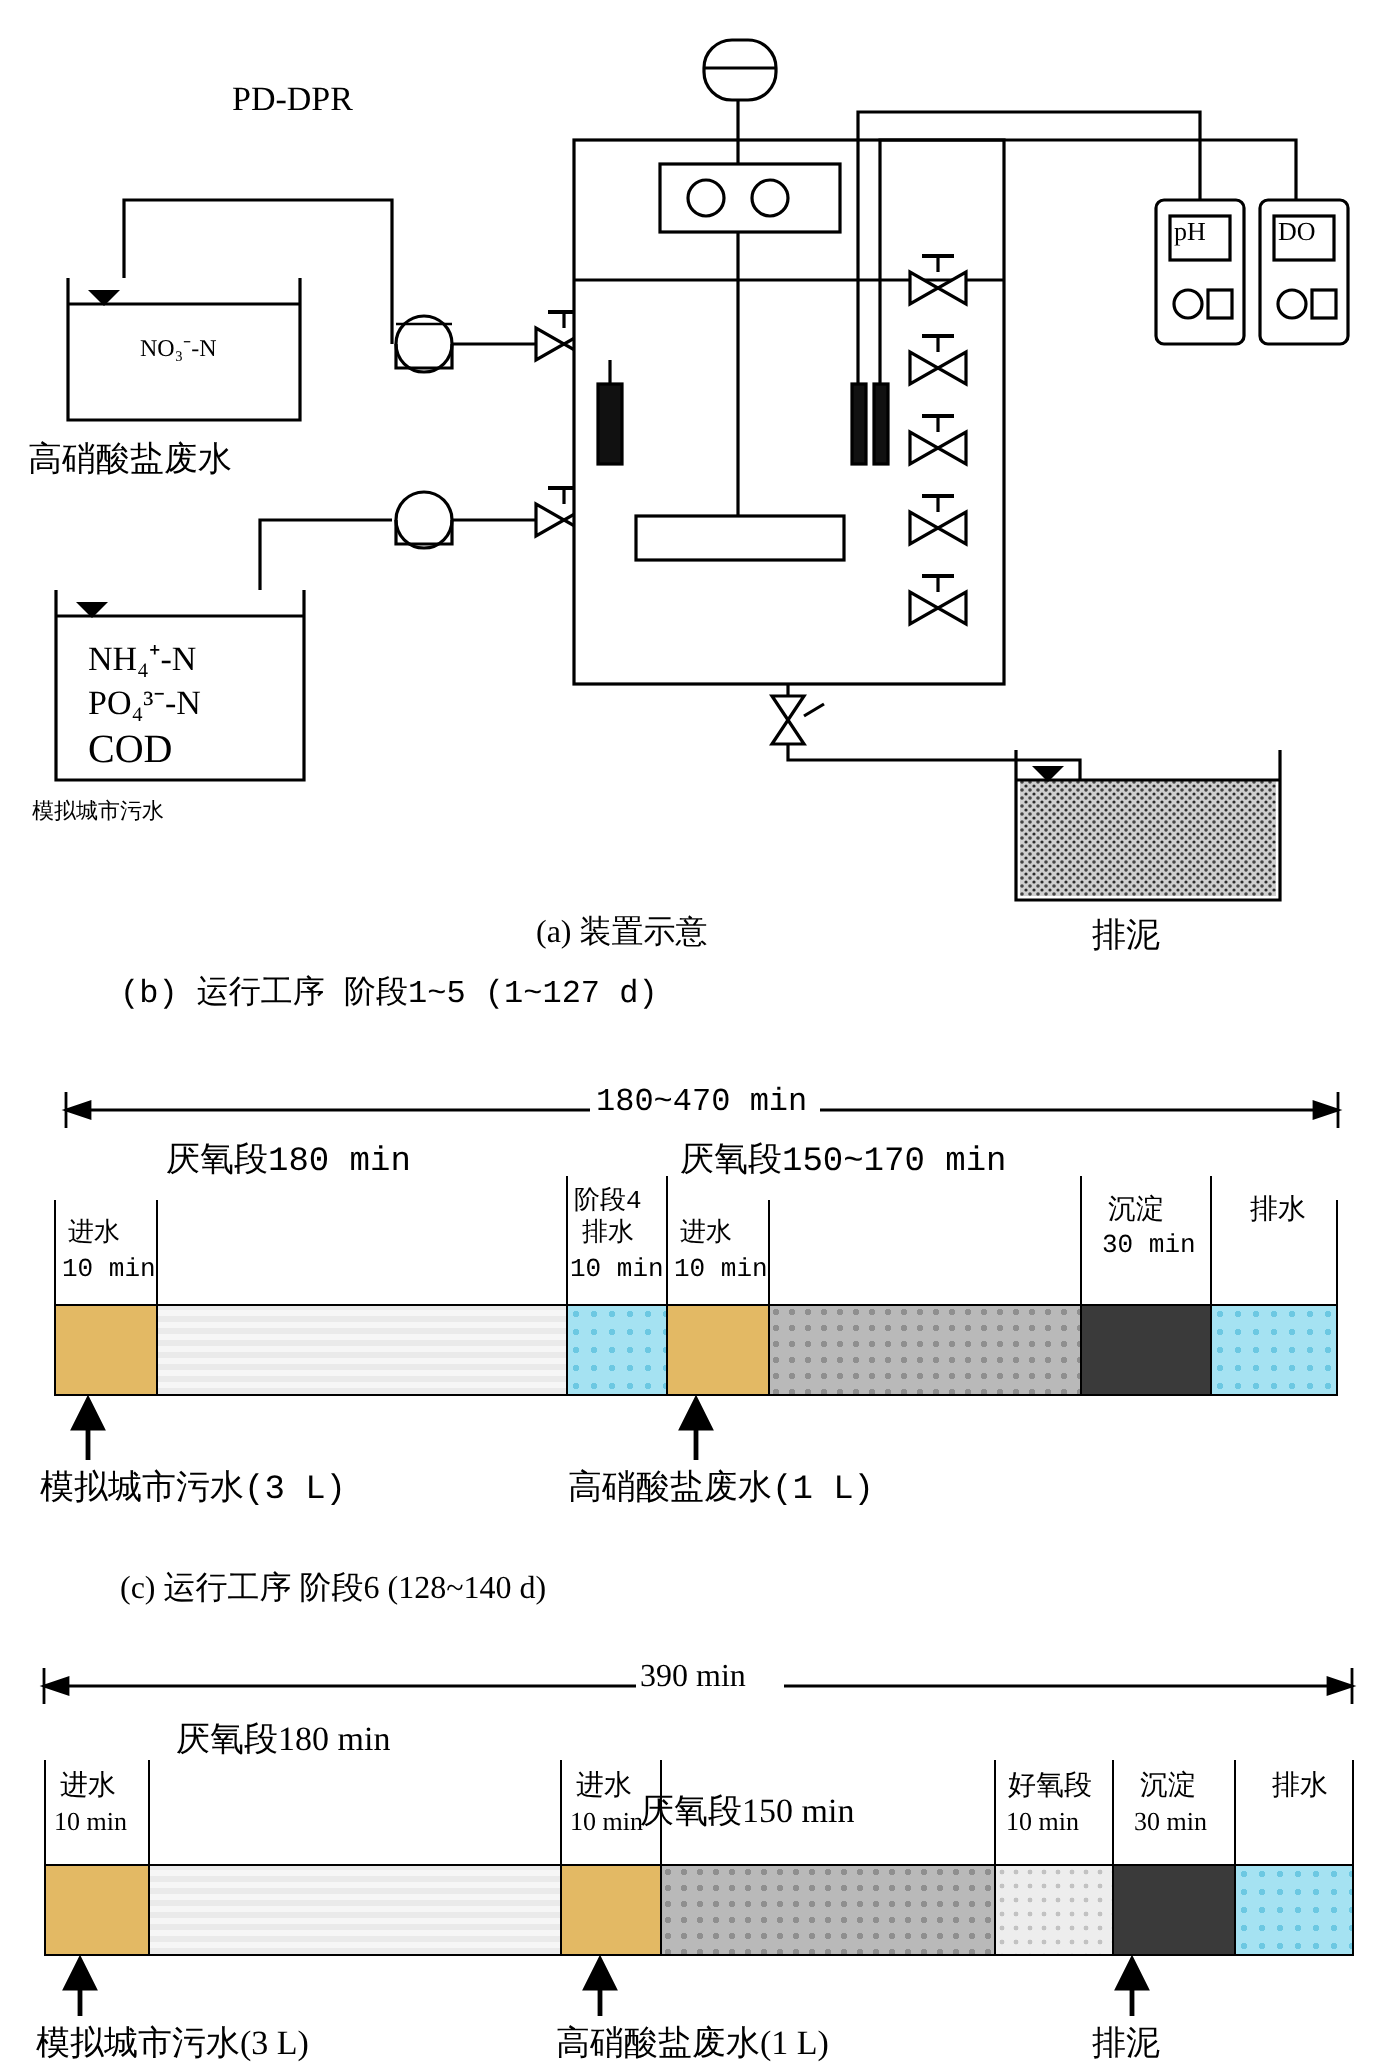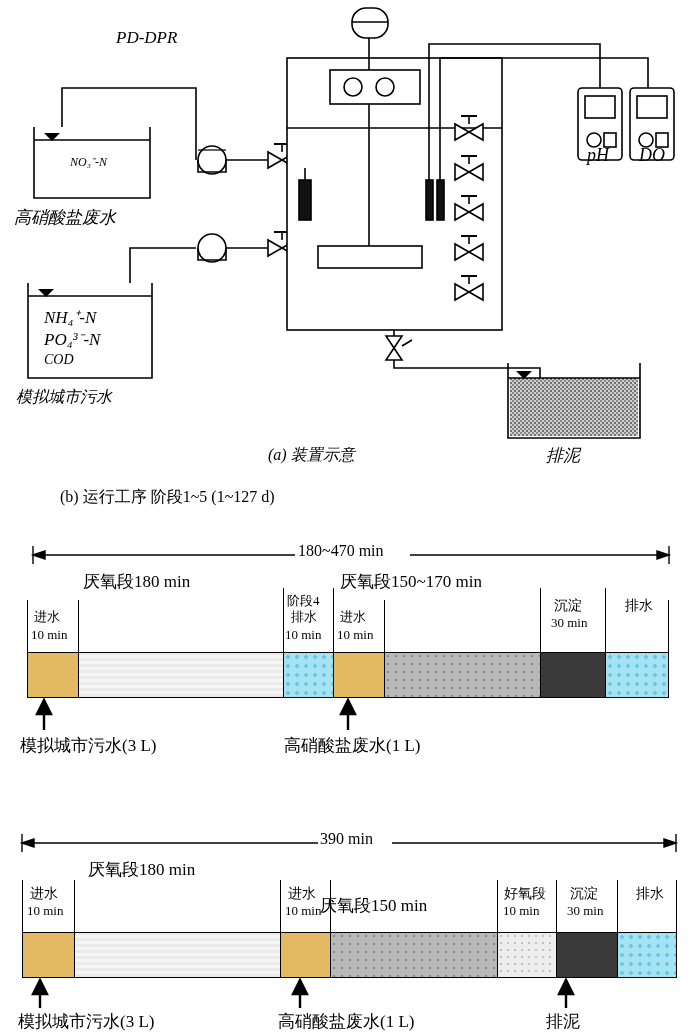--- a/index.html
+++ b/index.html
@@ -6,39 +6,39 @@
   body{
     width:700px;height:1034px;
     background:#ffffff;
     font-family:"Liberation Serif", serif;
     color:#000;
     position:relative;
     overflow:hidden;
   }
   .abs{position:absolute;}
   .lbl{font-size:15px;line-height:1.15;white-space:nowrap;}
-  .lbl-sm{font-size:18px;line-height:1.15;white-space:nowrap;margin-top:48px;}
+  .lbl-sm{font-size:13px;line-height:1.15;white-space:nowrap;}
   .lbl-xs{font-size:12px;line-height:1.15;white-space:nowrap;}
   .ctr{text-align:center;}
   svg{display:block;}
   .cap{font-size:15px;}
   
   .bar{position:absolute;height:46px;border:1.3px solid #000;box-sizing:border-box;}
   .b-feed{background:#e3b964;}
   .b-anaer{background:#f1f1f1;}
   .b-anox{background:#b9b9b9;}
   .b-aer{background:#ededed;}
   .b-settle{background:#3a3a3a;}
   .b-draw{background:#a5e2f2;}
   .tick{position:absolute;background:#000;width:1.3px;}
 </style>
 </head>
 <body>
 
-<div class="abs" style="left:0;top:0;width:680px;height:470px;font-style:italic;">
+<div class="abs" style="left:0;top:12px;width:680px;height:470px;">
   <svg width="700" height="470" viewBox="0 0 700 470">
     <defs>
       <pattern id="sludgePat" width="4" height="4" patternUnits="userSpaceOnUse">
         <rect width="4" height="4" fill="#cfcfcf"></rect>
         <circle cx="1" cy="1" r="0.8" fill="#2b2b2b"></circle>
         <circle cx="3" cy="3" r="0.9" fill="#444"></circle>
       </pattern>
     </defs>
     <g fill="none" stroke="#000" stroke-width="1.6">
 
@@ -157,32 +157,32 @@
     </g>
   </svg>
 
   <div class="abs lbl" style="left:116px;top:28px;font-size:17px;">PD-DPR</div>
 
   <div class="abs lbl" style="left:70px;top:156px;font-size:12px;">NO₃⁻-N</div>
   <div class="abs lbl" style="left:14px;top:208px;font-size:17px;">高硝酸盐废水</div>
 
   <div class="abs lbl" style="left:44px;top:308px;font-size:17px;">NH₄⁺-N</div>
   <div class="abs lbl" style="left:44px;top:330px;font-size:17px;">PO₄³⁻-N</div>
-  <div class="abs lbl" style="left:44px;top:352px;font-size:14px;">COD</div>
-  <div class="abs lbl" style="left:16px;top:388px;font-size:16px;">模拟城市污水</div>
+  <div class="abs lbl" style="left:44px;top:352px;font-size:20px;">COD</div>
+  <div class="abs lbl" style="left:16px;top:388px;font-size:11px;">模拟城市污水</div>
 
   <div class="abs lbl-sm" style="left:587px;top:97px;">pH</div>
   <div class="abs lbl-sm" style="left:639px;top:97px;">DO</div>
 
   <div class="abs lbl" style="left:546px;top:446px;font-size:17px;">排泥</div>
 
   <div class="abs lbl cap" style="left:268px;top:446px;font-size:16px;">(a) 装置示意</div>
 </div>
 
-<div class="abs" style="left:0;top:488px;width:700px;height:270px;">
+<div class="abs" style="left:0;top:488px;width:700px;height:270px;font-family:Liberation Mono, monospace;">
   <div class="abs lbl cap" style="left:60px;top:0px;font-size:16px;">(b) 运行工序 阶段1~5 (1~127 d)</div>
 
   <svg class="abs" width="700" height="40" style="left:0;top:42px;">
     <g stroke="#000" stroke-width="1.4" fill="#000">
       <line x1="33" y1="16" x2="33" y2="34"></line>
       <line x1="669" y1="16" x2="669" y2="34"></line>
       <line x1="33" y1="25" x2="295" y2="25"></line>
       <line x1="410" y1="25" x2="669" y2="25"></line>
       <polygon points="33,25 45,21 45,29"></polygon>
       <polygon points="669,25 657,21 657,29"></polygon>
@@ -235,20 +235,21 @@
       <polygon points="44,2 37,16 51,16"></polygon>
       <line x1="348" y1="32" x2="348" y2="10"></line>
       <polygon points="348,2 341,16 355,16"></polygon>
     </g>
   </svg>
   <div class="abs lbl" style="left:20px;top:248px;font-size:17px;">模拟城市污水(3 L)</div>
   <div class="abs lbl" style="left:284px;top:248px;font-size:17px;">高硝酸盐废水(1 L)</div>
 </div>
 
 <div class="abs" style="left:0;top:786px;width:700px;height:248px;">
+  <div class="abs lbl cap" style="left:60px;top:0px;font-size:16px;">(c) 运行工序 阶段6 (128~140 d)</div>
 
   <svg class="abs" width="700" height="40" style="left:0;top:34px;">
     <g stroke="#000" stroke-width="1.4" fill="#000">
       <line x1="22" y1="14" x2="22" y2="32"></line>
       <line x1="676" y1="14" x2="676" y2="32"></line>
       <line x1="22" y1="23" x2="318" y2="23"></line>
       <line x1="392" y1="23" x2="676" y2="23"></line>
       <polygon points="22,23 34,19 34,27"></polygon>
       <polygon points="676,23 664,19 664,27"></polygon>
     </g>

